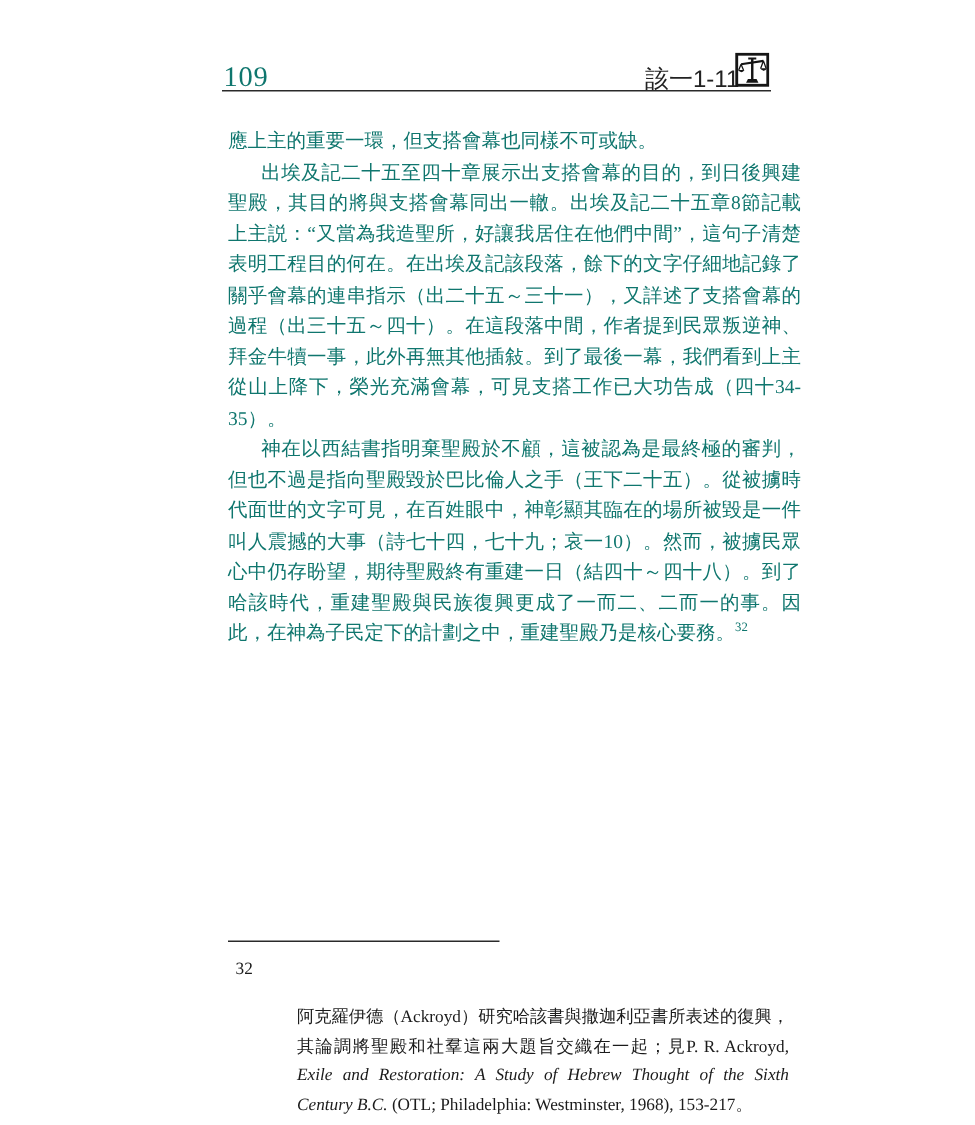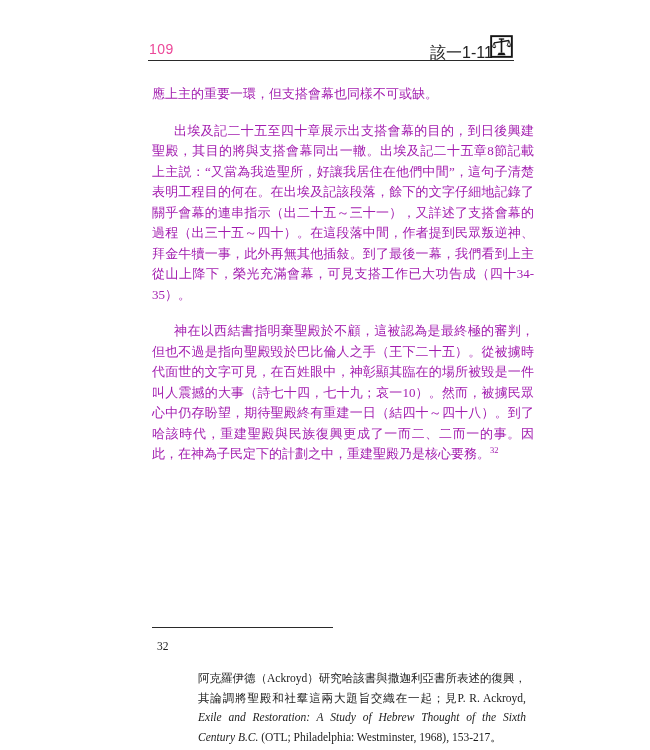--- a/index.html
+++ b/index.html
@@ -10,46 +10,46 @@
   .page {
     position: relative;
     width: 650px; height: 750px;
     background: #ffffff;
     color: #1b1b1b;
     overflow: hidden;
   }
   
   .page-number {
     position: absolute; left: 149px; top: 41px;
-    font-family: Liberation Sans, sans-serif;
-    font-size: 14px; letter-spacing: 0.5px; color: #ec4899;
+    font-family: Liberation Serif, serif;
+    font-size: 19px; letter-spacing: 0.5px; color: #0f766e;
   }
   .section-ref {
     position: absolute; left: 430px; top: 43px; width: 50px;
     font-size: 16px; color: #222; white-space: nowrap;
     font-family: "Liberation Sans", "DejaVu Sans", sans-serif;
   }
   .logo {
     position: absolute; left: 490px; top: 35px;
     width: 23px; height: 23px;
   }
   .header-rule {
     position: absolute; left: 148px; top: 60px;
     width: 366px; height: 0;
     border-top: 1.4px solid #2a2a2a;
   }
   
   .body-text {
     position: absolute; left: 152px; top: 84px; width: 382px;
     font-size: 13px; line-height: 20.5px;
     text-align: justify;
-    color: #a21caf;
+    color: #0f766e;
   }
   .body-text p { margin: 0; }
-  .body-text p.indent { text-indent: 1.7em; margin-top: 16px; }
+  .body-text p.indent { text-indent: 1.7em; }
   sup.fnref {
     font-size: 8.5px; line-height: 0; vertical-align: super;
     font-family: "Liberation Serif", "DejaVu Serif", serif;
   }
   
   .fn-rule {
     position: absolute; left: 152px; top: 627px;
     width: 181px; height: 0;
     border-top: 1.2px solid #2a2a2a;
   }

